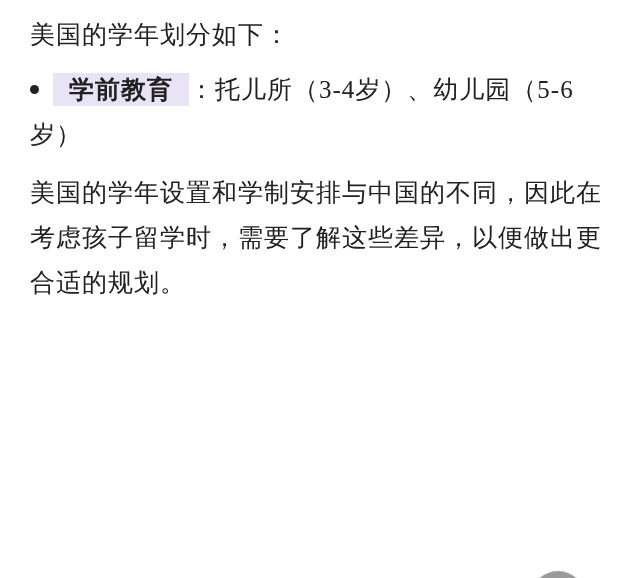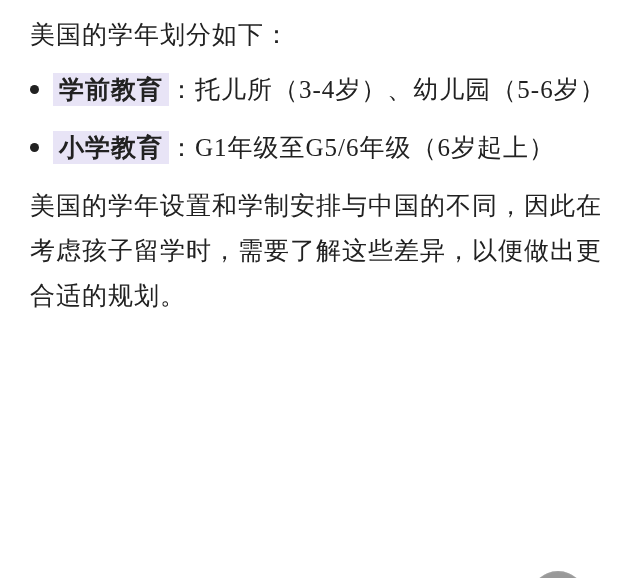--- a/index.html
+++ b/index.html
@@ -34,21 +34,21 @@
     width: 9px;
     height: 9px;
     border-radius: 50%;
     background: var(--text);
     margin-right: 14px;
     vertical-align: 4px;
   }
   .term {
     font-weight: 700;
     background: var(--highlight);
-    padding: 3px 6px;
+    padding: 3px 16px;
   }
   .sep { font-weight: 400; }
   .fab {
     position: absolute;
     left: 530px;
     top: 571px;
     width: 56px;
     height: 56px;
     border-radius: 50%;
     background: var(--fab);
@@ -57,21 +57,20 @@
 </style>
 </head>
 <body>
 
 <div class="page">
 
   <p class="intro">美国的学年划分如下：</p>
 
   <div class="bullet-item"><span class="dot"></span><span class="term">学前教育</span><span class="sep">：</span><span class="desc">托儿所（3-4岁）、幼儿园（5-6岁）</span></div>
 
-  <div class="bullet-item"><span class="dot"></span><span class="term">小学教育</span><span class="sep">：</span><span class="desc">G1年级至G5/6年级（6岁起上）</span></div>
 
 
 
   <p class="closing">美国的学年设置和学制安排与中国的不同，因此在考虑孩子留学时，需要了解这些差异，以便做出更合适的规划。</p>
 
   <div class="fab"></div>
 
 </div>
 
 </body></html>

